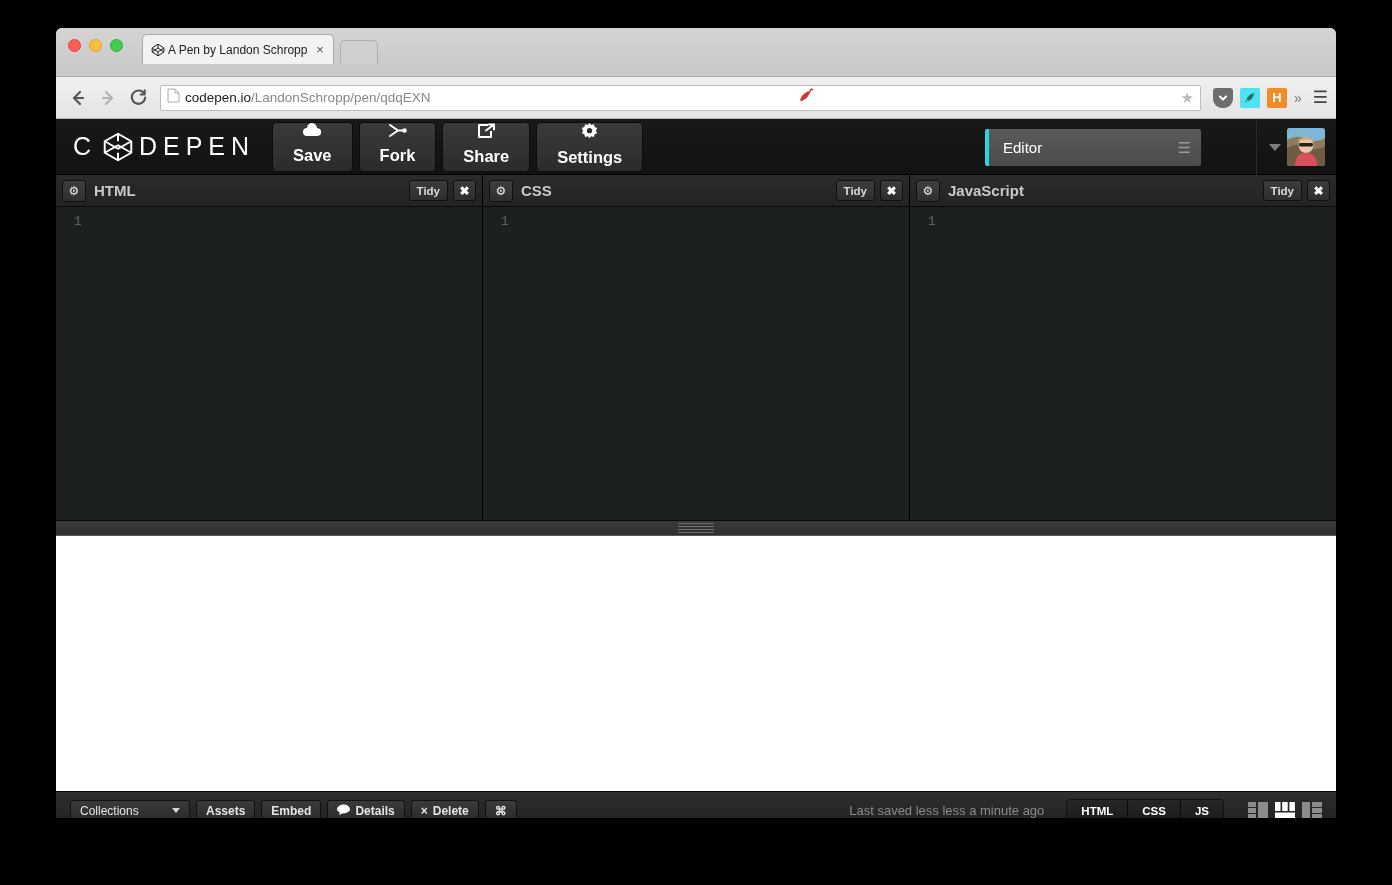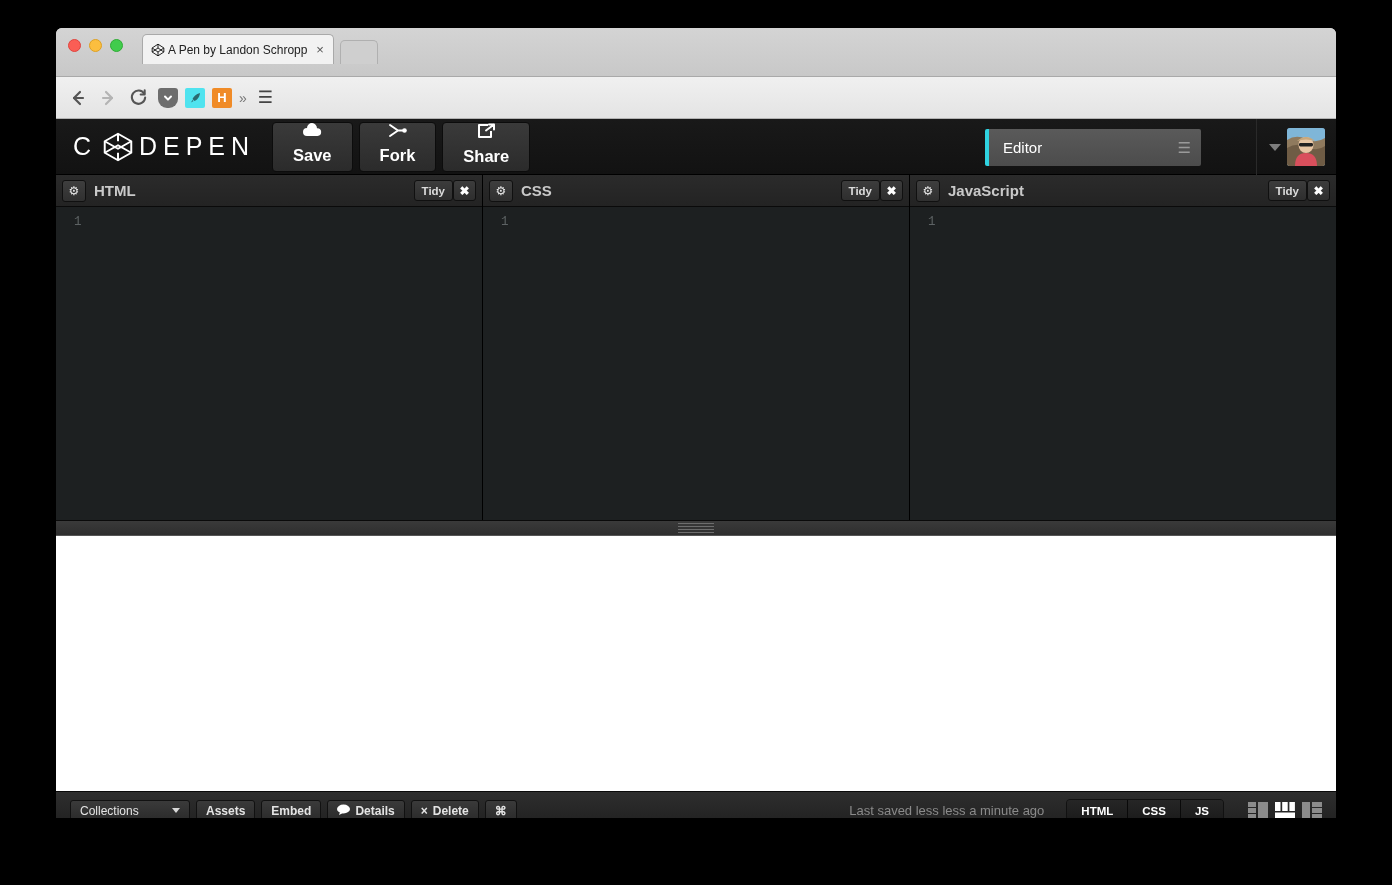--- a/index.html
+++ b/index.html
@@ -182,21 +182,21 @@
   }
   .gear-btn {
     width: 24px; height: 22px;
     background: linear-gradient(#3e3e3e, #303030);
     border: 1px solid #101010;
     border-radius: 3px;
     display: flex; align-items: center; justify-content: center;
     color: #e8e8e8; font-size: 12px;
   }
   .pane-title { font-size: 15px; font-weight: bold; color: #c9c9c9; }
-  .pane-actions { margin-left: auto; display: flex; }
+  .pane-actions { margin-left: auto; display: flex; gap: 5px; }
   .tidy-btn {
     height: 21px; padding: 0 7px;
     background: linear-gradient(#3c3c3c, #2e2e2e);
     border: 1px solid #101010;
     border-radius: 3px;
     color: #dcdcdc; font-size: 11.5px; font-weight: bold;
     display: flex; align-items: center;
   }
   .x-btn {
     width: 23px; height: 21px;
@@ -316,20 +316,36 @@
           <path d="M4 9 H13" stroke="#b4b4b4" stroke-width="2.2" stroke-linecap="round"></path>
         </svg>
     </span>
     <span class="nav-btn">
       <svg width="19" height="19" viewBox="0 0 20 20">
           <path d="M16 6 A7 7 0 1 0 17 10" fill="none" stroke="#555" stroke-width="2.2" stroke-linecap="round"></path>
           <path d="M16.5 2.5 L16.5 6.8 L12.3 6.8" fill="none" stroke="#555" stroke-width="2.2" stroke-linecap="round" stroke-linejoin="round"></path>
         </svg>
     </span>
 
+    <div class="omnibox">
+      <span>
+        <svg width="13" height="15" viewBox="0 0 13 15">
+            <path d="M1 1 H8 L12 5 V14 H1 Z" fill="#fff" stroke="#aaa" stroke-width="1"></path>
+            <path d="M8 1 V5 H12" fill="none" stroke="#aaa" stroke-width="1"></path>
+          </svg>
+      </span>
+      <span class="omni-url"><b>codepen.io</b><span>/LandonSchropp/pen/qdqEXN</span></span>
+      <span class="omni-ext">
+        <svg width="17" height="16" viewBox="0 0 17 16">
+            <path d="M3 12 C5 6 10 3 14 3 C12 7 9 12 4 13 Z" fill="#d6352b"></path>
+            <path d="M13 3 C14 1 15 1 16 2" fill="none" stroke="#d6352b" stroke-width="1.6"></path>
+          </svg>
+      </span>
+      <span class="omni-star">★</span>
+    </div>
 
     <div class="ext-icons">
       <span class="ext-ic ext-pocket">
         <svg width="14" height="14" viewBox="0 0 14 14">
             <path d="M4 5.5 L7 8.6 L10 5.5" fill="none" stroke="#fff" stroke-width="2" stroke-linecap="round" stroke-linejoin="round"></path>
           </svg>
       </span>
       <span class="ext-ic ext-rocket">
         <svg width="13" height="13" viewBox="0 0 13 13">
             <path d="M11 2 C7 3 4.5 5.5 3.5 8 L5.5 10 C8 9 10.5 6.5 11 2 Z" fill="#2b6a70"></path>
@@ -380,20 +396,29 @@
       <div class="tb-btn">
         <span class="tb-ic">
           <svg width="19" height="16" viewBox="0 0 19 16">
               <path d="M11 2 H2 V14 H14 V8" fill="none" stroke="#fff" stroke-width="2" stroke-linejoin="round"></path>
               <path d="M9 7.5 L17 1.5 M12 1.5 H17 V6.5" fill="none" stroke="#fff" stroke-width="2" stroke-linecap="round" stroke-linejoin="round"></path>
             </svg>
         </span>
         <span>Share</span>
       </div>
 
+      <div class="tb-btn">
+        <span class="tb-ic">
+          <svg width="17" height="17" viewBox="0 0 20 20">
+              <path d="M10 0 L12 2.4 L15.2 1.6 L16 4.8 L19 6 L17.6 9 L19 12 L16 13.2 L15.2 16.4 L12 15.6 L10 18 L8 15.6 L4.8 16.4 L4 13.2 L1 12 L2.4 9 L1 6 L4 4.8 L4.8 1.6 L8 2.4 Z" fill="#fff"></path>
+              <circle cx="10" cy="9" r="3.1" fill="#2e2e2e"></circle>
+            </svg>
+        </span>
+        <span>Settings</span>
+      </div>
 
       <div class="view-select">
         <span>Editor</span>
         <span class="burger">☰</span>
       </div>
 
       <div class="user-zone">
         <span class="caret-down"></span>
         <span class="avatar">
           <svg width="38" height="38" viewBox="0 0 38 38">

